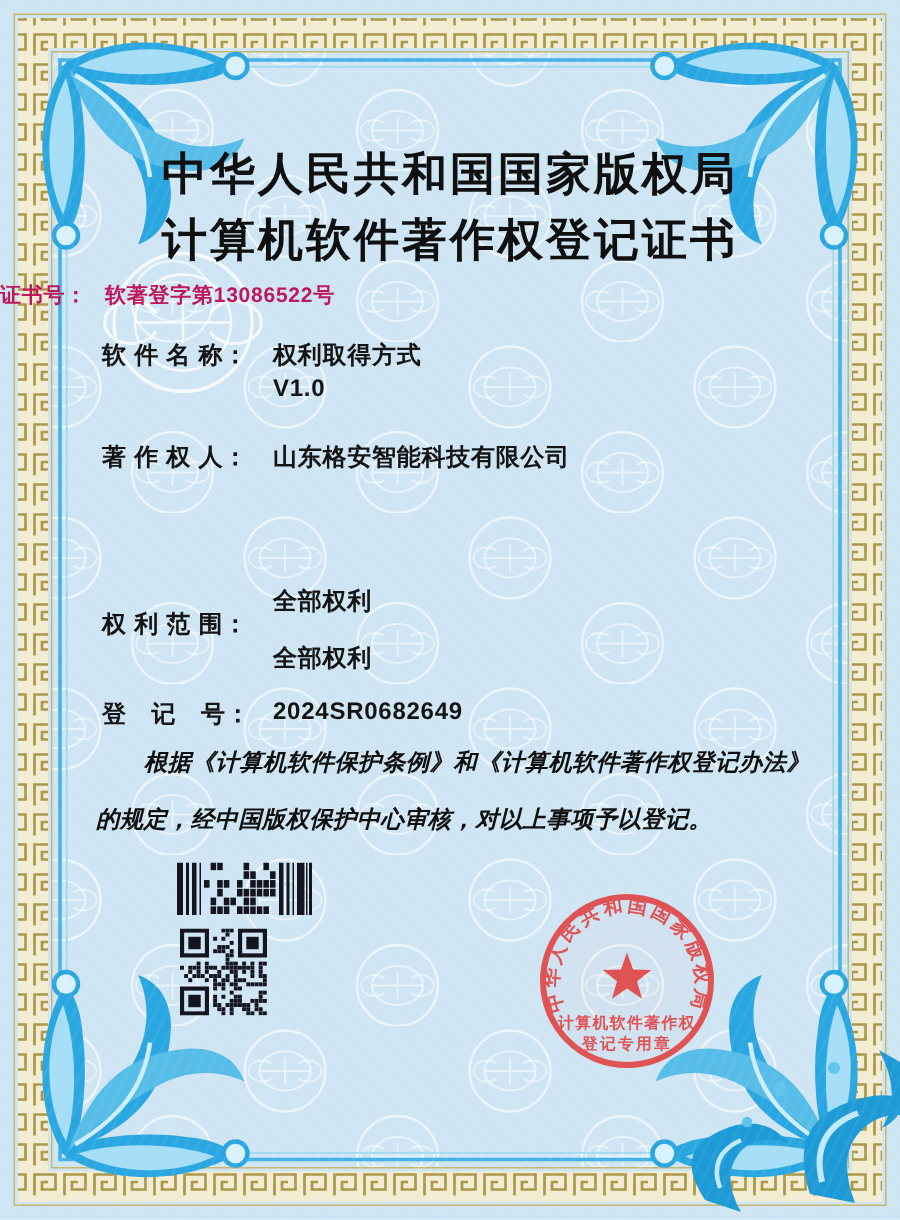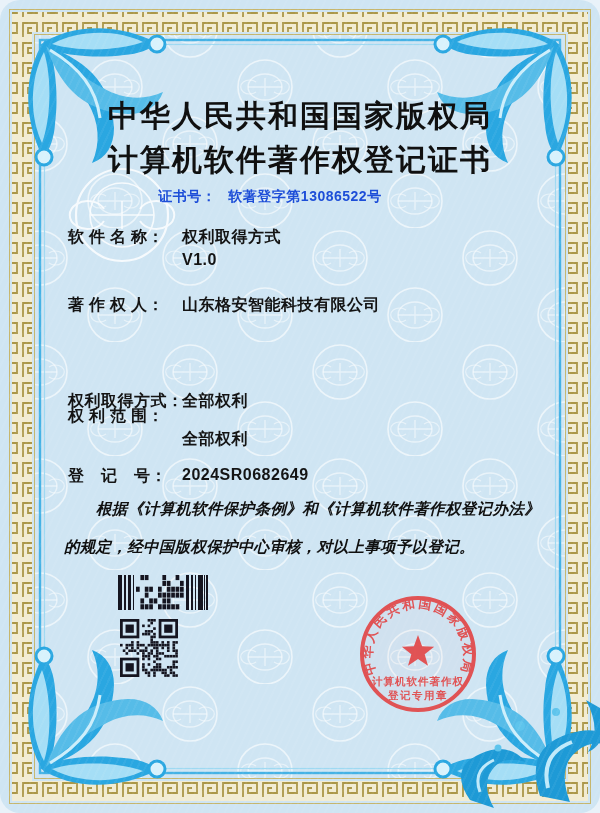--- a/index.html
+++ b/index.html
@@ -1,44 +1,43 @@
 <!DOCTYPE html>
 <html><head>
 <meta charset="utf-8">
 <style>
   html,body{margin:0;padding:0;background:#e9f2f9;}
   .page{
     position:relative;width:600px;height:813px;overflow:hidden;
     background:#cfe5f3;
     font-family:"Liberation Sans", sans-serif;
     color:#141414;
-    border-radius:20px;
   }
   .page::before{
     content:'';position:absolute;inset:0;pointer-events:none;
     background:repeating-linear-gradient(115deg, rgba(255,255,255,.05) 0 2px, rgba(255,255,255,0) 2px 7px);
     z-index:3;
   }
   .layer{position:absolute;left:0;top:0;width:600px;height:813px;}
   .z1{z-index:1}.z2{z-index:2}
   .abs{position:absolute;z-index:4;}
   .title{
     left:0;width:600px;text-align:center;
     font-family:"Liberation Serif", serif;
     font-weight:900;font-size:30px;letter-spacing:2px;color:#101010;
     white-space:nowrap;
   }
   .title1{top:96px;}
   .title2{top:140px;}
   .certno{
-    top:188px;left:0;width:540px;text-align:center;
-    font-size:14px;font-weight:bold;letter-spacing:.5px;color:#1d4ed8;
+    top:188px;left:0;width:540px;text-align:left;
+    font-size:14px;font-weight:bold;letter-spacing:.5px;color:#be185d;
   }
   .certno .gap{display:inline-block;width:12px;}
-  .flabel{left:68px;font-size:16px;font-weight:bold;letter-spacing:.5px;white-space:nowrap;font-family:Liberation Serif, serif;}
+  .flabel{left:68px;font-size:16px;font-weight:bold;letter-spacing:.5px;white-space:nowrap;}
   .fvalue{left:182px;font-size:16px;font-weight:bold;letter-spacing:.5px;white-space:nowrap;}
   .para{
     top:490px;left:64px;width:476px;
     font-size:15.5px;font-weight:bold;line-height:38px;
     text-align:justify;text-indent:32px;letter-spacing:.3px;color:#101010;font-style:italic;
   }
   .date{
     top:705px;left:357px;font-size:17px;font-weight:bold;letter-spacing:.5px;color:#0d0d0d;
   }
   .seal{position:absolute;left:343px;top:579px;z-index:5;opacity:.9;}
@@ -129,21 +128,20 @@
     <span>证书号：</span><span class="gap"></span><span>软著登字第13086522号</span>
   </div>
 
   <div class="abs flabel" style="top:227px">软 件 名 称：</div>
   <div class="abs fvalue" style="top:227px">权利取得方式</div>
   <div class="abs fvalue" style="top:251px">V1.0</div>
 
   <div class="abs fvalue" style="top:295px">山东格安智能科技有限公司</div>
   <div class="abs flabel" style="top:295px">著 作 权 人：</div>
 
-  <div class="abs flabel" style="top:391px">权利取得方式：</div>
   <div class="abs fvalue" style="top:391px">全部权利</div>
 
   <div class="abs flabel" style="top:406px">权 利 范 围：</div>
   <div class="abs fvalue" style="top:429px">全部权利</div>
 
   <div class="abs flabel" style="top:466px">登　记　号：</div>
   <div class="abs fvalue" style="top:466px">2024SR0682649</div>
 
   <div class="abs para">根据《计算机软件保护条例》和《计算机软件著作权登记办法》的规定，经中国版权保护中心审核，对以上事项予以登记。</div>
 

